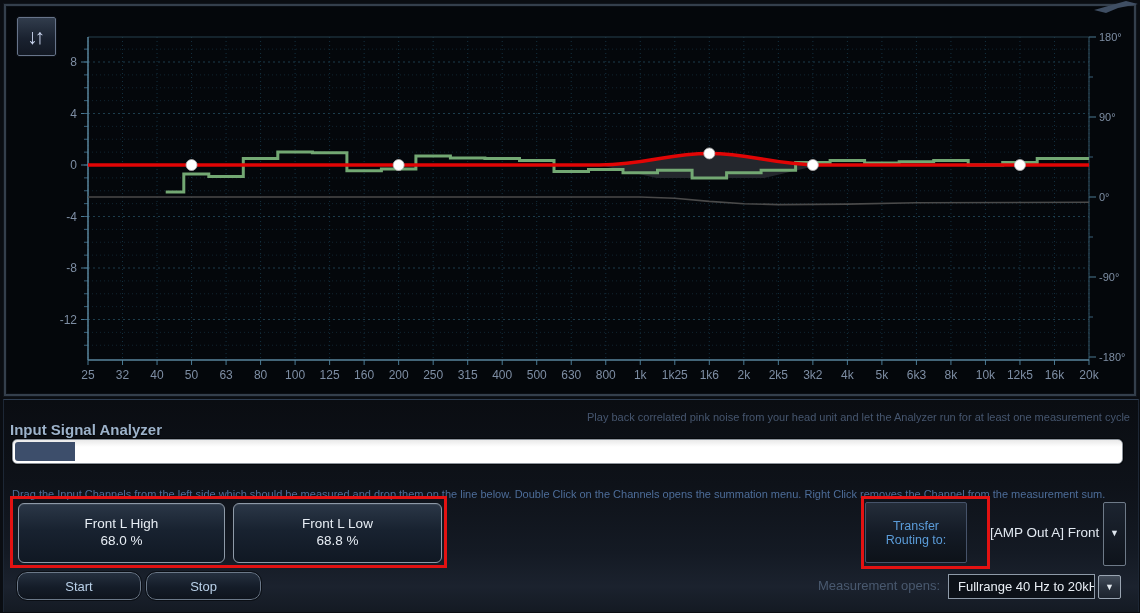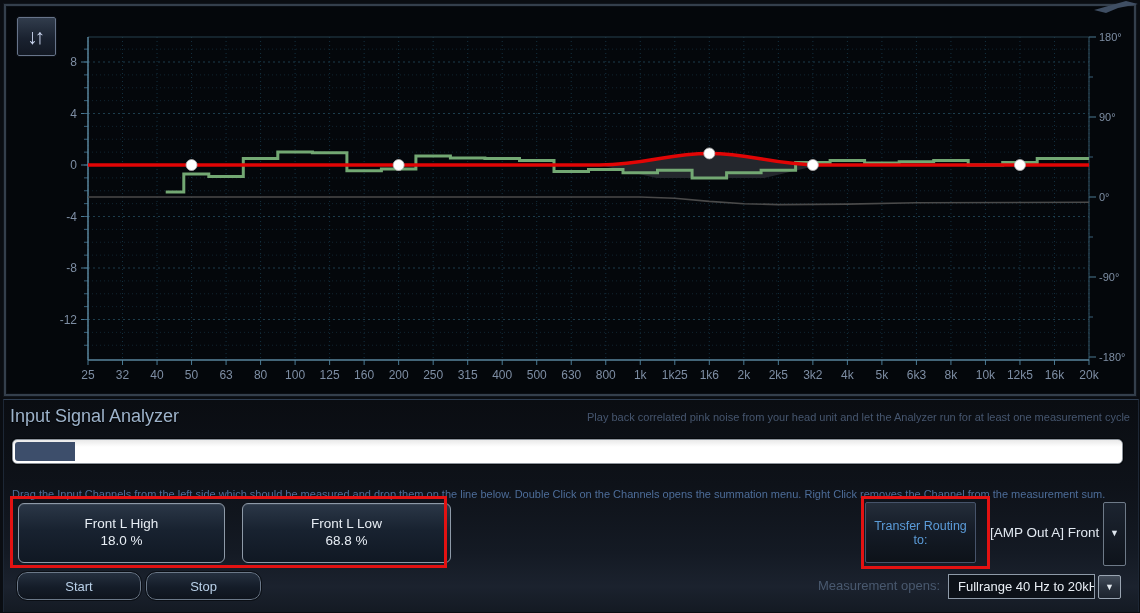--- a/index.html
+++ b/index.html
@@ -16,43 +16,43 @@
     background:linear-gradient(180deg,#313c4c 0%,#1a2230 55%,#121823 100%);
     border:1px solid #67748a;outline:1px solid #0c1016;border-radius:2px;
     color:#ccd7f1;font-size:21px;font-weight:bold;line-height:36px;text-align:center;
     letter-spacing:-3px;padding:0 4px 0 0;cursor:pointer;}
   .sort-btn span{pointer-events:none;}
 
   
   .analyzer-panel{position:absolute;left:3px;top:399px;width:1134px;height:212px;
     border-top:1px solid #2f3e52;border-left:1px solid #1d2735;border-right:1px solid #1d2735;
     background:linear-gradient(180deg,#0a0d12 0%,#0e1219 40%,#141a24 72%,#1b222e 88%,#141a23 100%);}
-  .panel-title{position:absolute;left:6px;top:6px;font-size:18px;font-weight:normal;
+  .panel-title{position:absolute;left:6px;top:21px;font-size:15px;font-weight:bold;
     color:#9db3cb;text-shadow:0 1px 1px #000;}
   .panel-hint{position:absolute;right:8px;top:11px;font-size:11px;color:#46566f;}
   .progress{position:absolute;left:8px;top:39px;width:1109px;height:23px;
     background:linear-gradient(180deg,#e9e9e9,#ffffff 30%);
     border:1px solid #8d939b;border-radius:5px;box-shadow:0 0 0 1px #05080c;}
   .progress .fill{position:absolute;left:2px;top:2px;bottom:2px;width:5.4%;
     background:#3d4e6b;border-radius:3px 0 0 3px;}
   .instruction{position:absolute;left:8px;top:88px;font-size:11px;color:#4d6d99;}
 
   .chip{position:absolute;top:103px;height:58px;width:205px;
     background:linear-gradient(180deg,#2b3747 0%,#182230 45%,#101823 100%);
     border:1px solid #8e9aa8;border-radius:6px;color:#e7edf4;text-align:center;
     box-shadow:inset 0 1px 0 rgba(255,255,255,.08);cursor:grab;}
   .chip .l1{margin-top:12px;font-size:13.5px;}
   .chip .l2{margin-top:2px;font-size:13.5px;}
-  .chip1{left:14px;} .chip2{left:238px;width:207px;}
+  .chip1{left:14px;} .chip2{left:229px;width:207px;}
 
   .ann{position:absolute;border:3px solid #e31212;pointer-events:none;}
   .ann1{left:6px;top:96px;width:431px;height:66px;}
   .ann2{left:857px;top:96px;width:123px;height:67px;}
 
-  .transfer-btn{position:absolute;left:861px;top:102px;width:111px;height:61px;
+  .transfer-btn{position:absolute;left:861px;top:102px;width:102px;height:61px;
     background:linear-gradient(180deg,#242d3a 0%,#141b26 50%,#0d1219 100%);
     border:1px solid #46536a;border-radius:2px;color:#5b9cd9;font-size:12.5px;
     font-family:inherit;cursor:pointer;}
   .routing-dd{position:absolute;left:980px;top:102px;width:142px;height:62px;display:flex;cursor:pointer;}
   .routing-dd .val{flex:1;overflow:hidden;white-space:nowrap;color:#e2e9f1;font-size:13.5px;
     line-height:62px;padding-left:6px;}
   .routing-dd .arrow-btn{width:21px;height:62px;flex:0 0 21px;
     background:linear-gradient(180deg,#1c2430,#0e131b);border:1px solid #6e7a88;border-radius:2px;
     color:#dfe6ee;font-size:9px;line-height:60px;text-align:center;}
 
@@ -269,21 +269,21 @@
     <div class="panel-hint">Play back correlated pink noise from your head unit and let the Analyzer run for at least one measurement cycle</div>
 
     <div class="progress">
       <div class="fill" id="prog-fill" style="width: 5.4%;"></div>
     </div>
 
     <div class="instruction">Drag the Input Channels from the left side which should be measured and drop them on the line below. Double Click on the Channels opens the summation menu. Right Click removes the Channel from the measurement sum.</div>
 
     <div class="chip chip1">
       <div class="l1">Front L High</div>
-      <div class="l2">18.0 %</div>
+      <div class="l2">68.0 %</div>
     </div>
     <div class="chip chip2">
       <div class="l1">Front L Low</div>
       <div class="l2">68.8 %</div>
     </div>
 
     <div class="ann ann1"></div>
     <div class="ann ann2"></div>
 
     <button class="transfer-btn">Transfer Routing to:</button>

